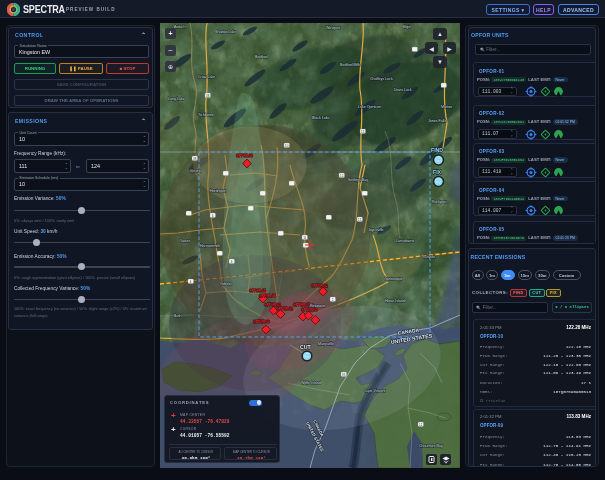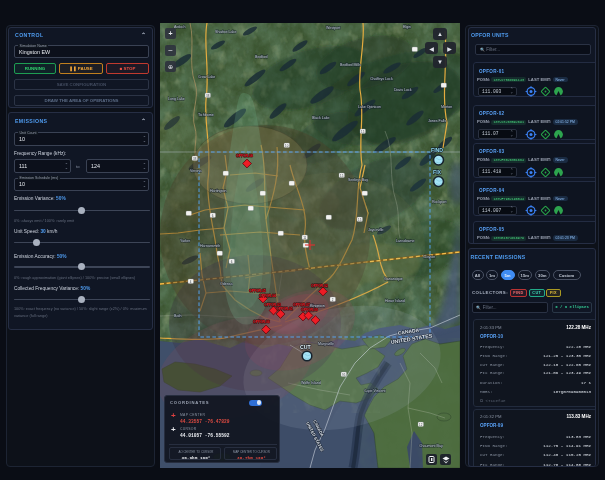--- a/index.html
+++ b/index.html
@@ -35,20 +35,35 @@
   .cbadge { display:inline-block; border-radius:2px; padding:.8px 2.5px; font-size:3.8px; font-weight:bold; }
   .ecard { position:absolute; left:4px; width:125px; background:#10151f; border:1px solid #222b3d; border-radius:3px; }
   .erow { position:absolute; left:6px; right:6px; font-size:4.2px; color:#87909f; font-family:"Liberation Mono",monospace; }
   .erow span { float:right; color:#dfe4ec; }
   .mono { font-family:"Liberation Mono",monospace; }
 </style>
 </head>
 <body>
 <div id="stage">
 
+  <div id="topbar">
+    <svg class="abs" style="left:7px;top:3px" width="13" height="13" viewBox="0 0 13 13">
+      <circle cx="6.5" cy="6.5" r="5.8" fill="#1b2233"></circle>
+      <path d="M6.5 1 A5.5 5.5 0 0 0 6.5 12" fill="none" stroke="#e05a4e" stroke-width="2.6"></path>
+      <path d="M6.5 1 A5.5 5.5 0 0 1 6.5 12" fill="none" stroke="#2fae9b" stroke-width="2.6"></path>
+      <path d="M6.5 3 A3.5 3.5 0 0 0 6.5 10" fill="none" stroke="#e8a23c" stroke-width="1.8"></path>
+      <path d="M6.5 3 A3.5 3.5 0 0 1 6.5 10" fill="none" stroke="#7bc95e" stroke-width="1.8"></path>
+      <circle cx="6.5" cy="6.5" r="1.6" fill="#4b3b66"></circle>
+    </svg>
+    <div class="abs" style="left:23px;top:2.5px;font-size:11px;font-weight:bold;color:#eceff4;transform:scaleX(.82);transform-origin:left;letter-spacing:-0.2px;">SPECTRA</div>
+    <div class="abs" style="left:66px;top:7px;font-size:4.6px;font-weight:bold;color:#9aa3b5;letter-spacing:1px;">PREVIEW BUILD</div>
+    <div class="tbtn" style="left:486px;width:44px;border:1px solid #3b6fd4;color:#7fb0f5;">SETTINGS ▾</div>
+    <div class="tbtn" style="left:533px;width:21px;border:1px solid #8b5cf6;color:#a78bfa;">HELP</div>
+    <div class="tbtn" style="left:558px;width:41px;border:1px solid #4c82e8;color:#9cc3fa;">ADVANCED</div>
+  </div>
 
   <div class="sidecol" style="left:6px;top:25px;width:149px;height:442px;"></div>
 
   <div class="card" style="left:8px;top:27px;width:145px;height:81px;">
     <div class="hdr abs" style="left:6px;top:3.5px;">CONTROL</div>
     <div class="chev" style="right:6px;top:2.5px;">⌃</div>
     <div class="fieldset" style="left:5px;top:17px;width:135px;height:13px;">
       <div class="legend">Simulation Name</div>
       <div class="val">Kingston EW</div>
     </div>

